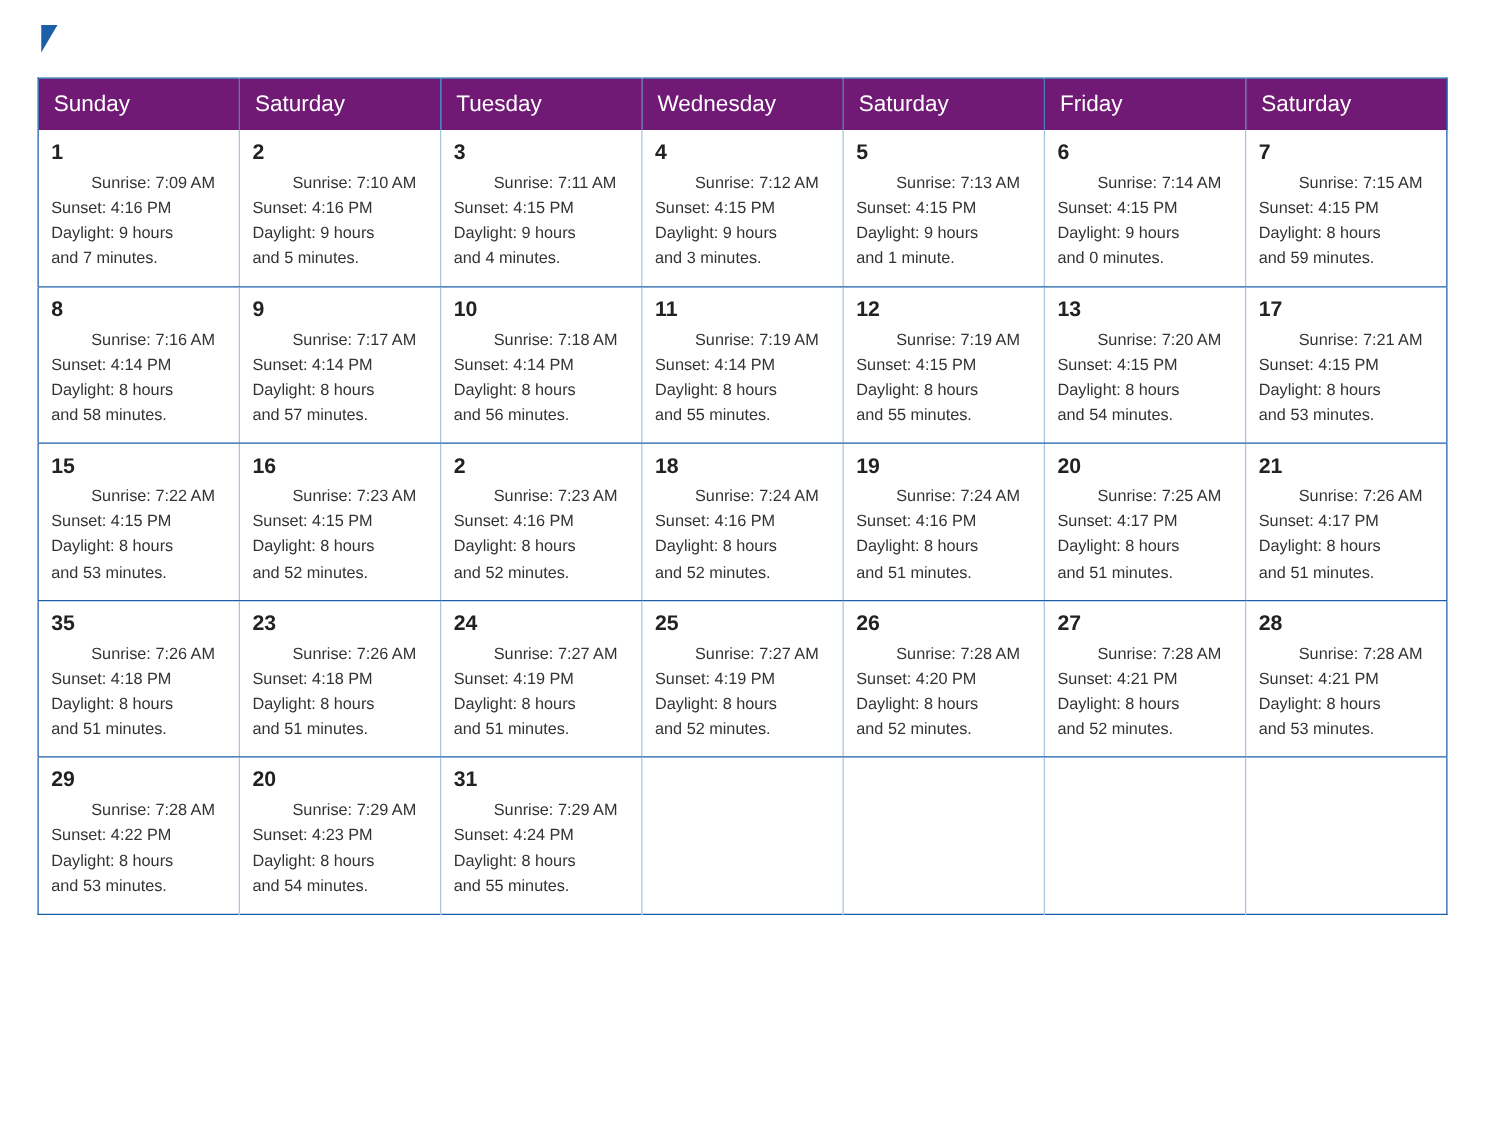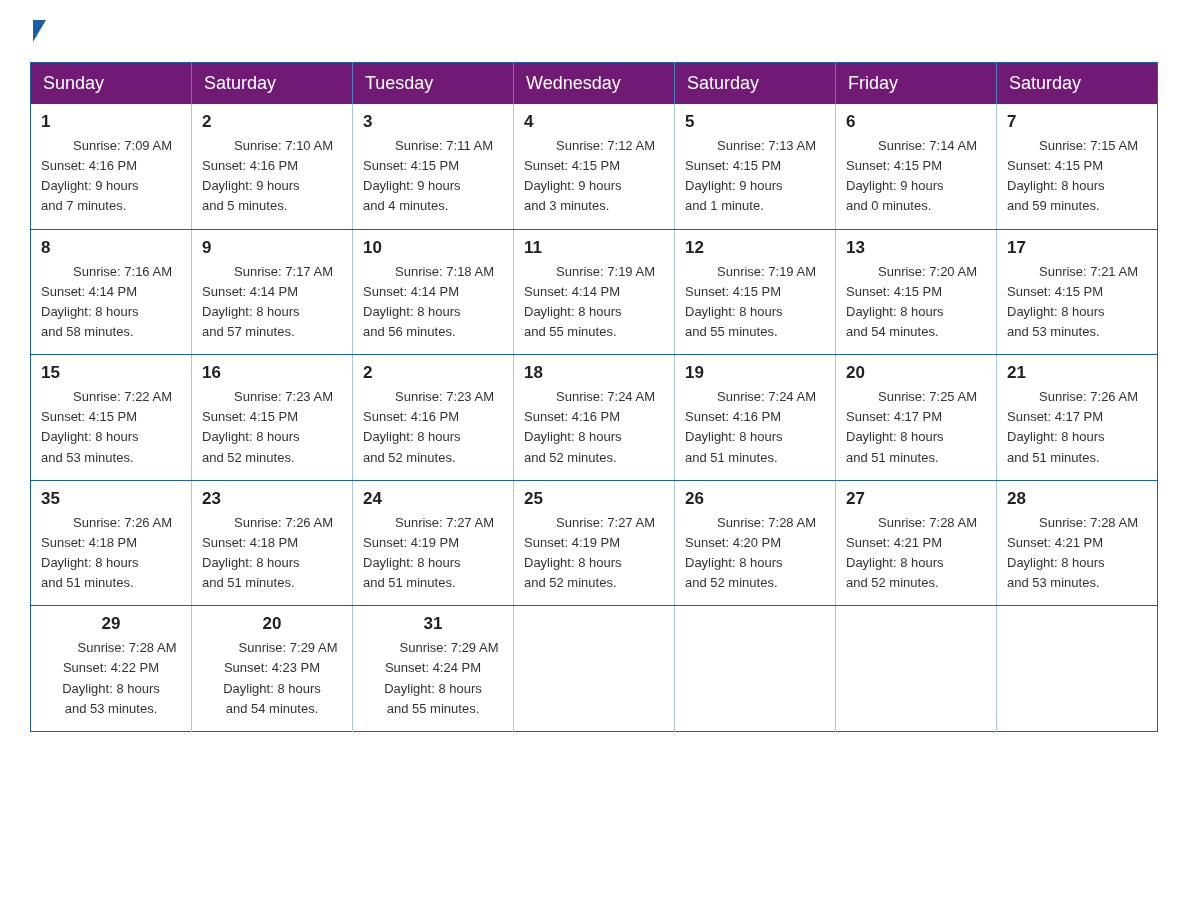--- a/index.html
+++ b/index.html
@@ -56,21 +56,20 @@
       font-size: 13.5px;
       color: #333;
       width: calc(100% / 7);
       min-height: 100px;
     }
     .calendar-table td:last-child {
       border-right: none;
     }
     .calendar-table tr:last-child td {
       border-bottom: none;
-      text-align: center;
     }
     .day-number {
       font-size: 17px;
       font-weight: bold;
       color: #222;
       display: block;
       margin-bottom: 4px;
     }
     .day-info {
       font-size: 13px;

